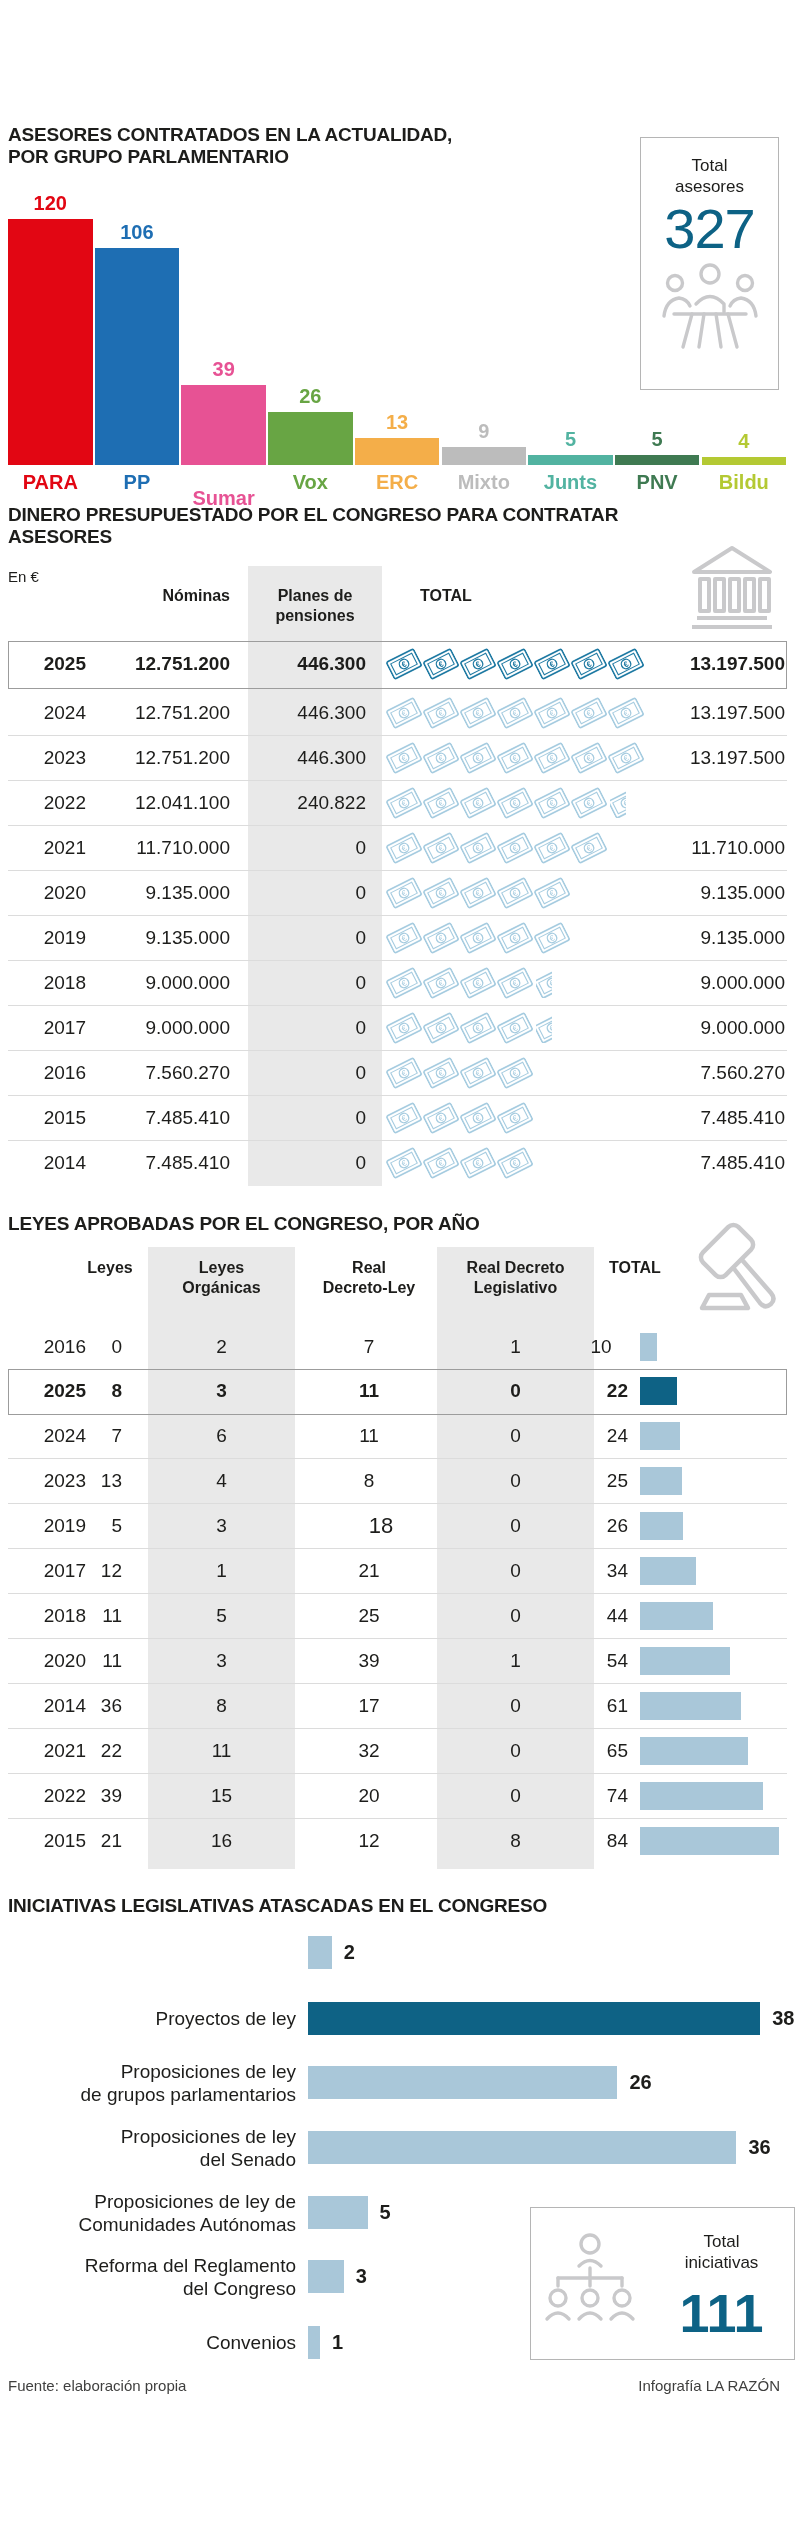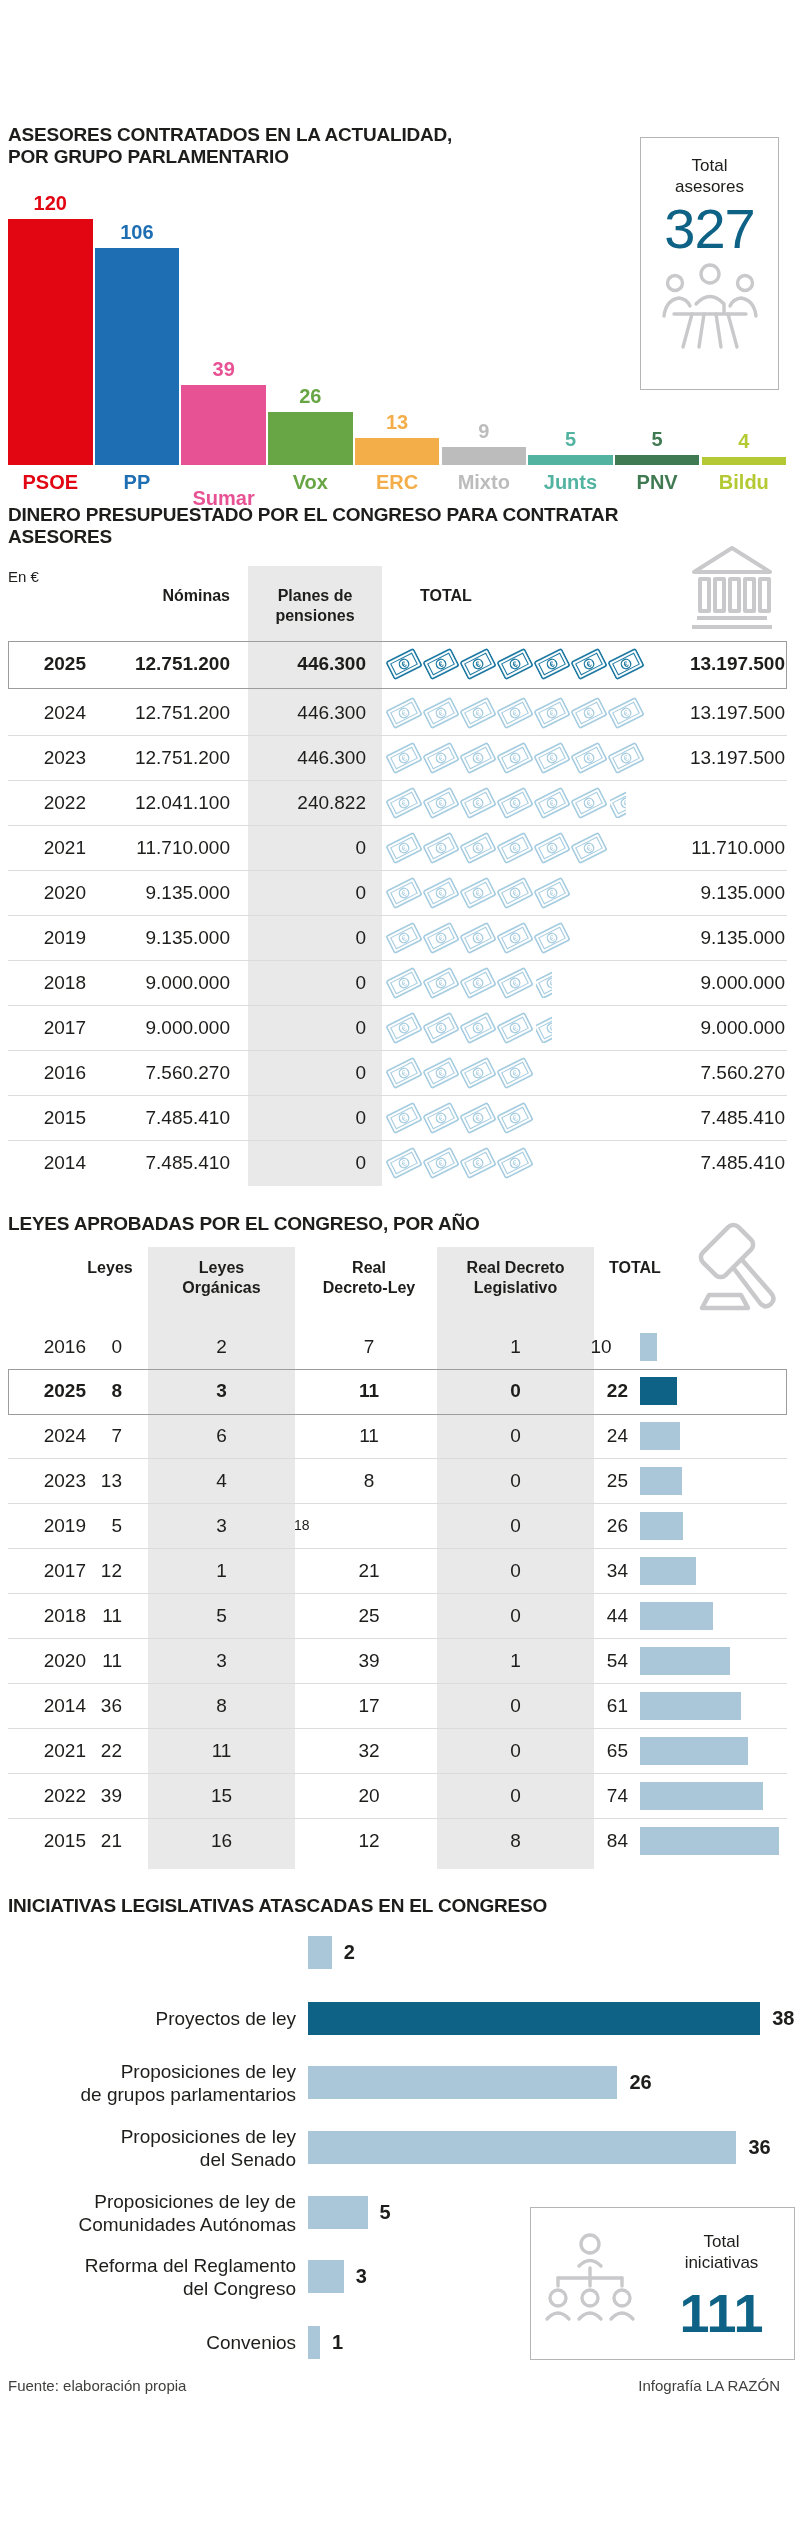--- a/index.html
+++ b/index.html
@@ -126,21 +126,21 @@
 iniciativas</div>
       <div class="big-num" style="text-align:center;font-size:54px;line-height:48px;font-weight:700;margin-top:16px;">111</div>
     </div>
   </div>
 
   <div class="abs foot" style="left:8px;top:2377px;">Fuente: elaboración propia</div>
   <div class="abs foot" style="right:20px;top:2377px;">Infografía LA RAZÓN</div>
 
 <div style="position: absolute; left: 8px; top: 219px; width: 84.5px; height: 246px; background: rgb(226, 6, 19);"></div>
     <div style="position: absolute; left: 4px; top: 192px; width: 92.5px; text-align: center; font-size: 20px; font-weight: 700; color: rgb(226, 6, 19);">120</div>
-    <div style="position: absolute; left: 2px; top: 471px; width: 96.5px; text-align: center; font-size: 20px; font-weight: 700; color: rgb(226, 6, 19);">PSOE</div>
+    <div style="position: absolute; left: 2px; top: 471px; width: 96.5px; text-align: center; font-size: 20px; font-weight: 700; color: rgb(226, 6, 19);">PARA</div>
     <div style="position: absolute; left: 94.7px; top: 247.7px; width: 84.5px; height: 217.3px; background: rgb(30, 110, 179);"></div>
     <div style="position: absolute; left: 90.7px; top: 220.7px; width: 92.5px; text-align: center; font-size: 20px; font-weight: 700; color: rgb(30, 110, 179);">106</div>
     <div style="position: absolute; left: 88.7px; top: 471px; width: 96.5px; text-align: center; font-size: 20px; font-weight: 700; color: rgb(30, 110, 179);">PP</div>
     <div style="position: absolute; left: 181.4px; top: 385.05px; width: 84.5px; height: 79.95px; background: rgb(231, 82, 148);"></div>
     <div style="position: absolute; left: 177.4px; top: 358.05px; width: 92.5px; text-align: center; font-size: 20px; font-weight: 700; color: rgb(231, 82, 148);">39</div>
     <div style="position: absolute; left: 175.4px; top: 471px; width: 96.5px; text-align: center; font-size: 20px; font-weight: 700; color: rgb(231, 82, 148); margin-top: 16px;">Sumar</div>
     <div style="position: absolute; left: 268.1px; top: 411.7px; width: 84.5px; height: 53.3px; background: rgb(104, 165, 68);"></div>
     <div style="position: absolute; left: 264.1px; top: 384.7px; width: 92.5px; text-align: center; font-size: 20px; font-weight: 700; color: rgb(104, 165, 68);">26</div>
     <div style="position: absolute; left: 262.1px; top: 471px; width: 96.5px; text-align: center; font-size: 20px; font-weight: 700; color: rgb(104, 165, 68);">Vox</div>
     <div style="position: absolute; left: 354.8px; top: 438.35px; width: 84.5px; height: 26.65px; background: rgb(244, 174, 73);"></div>
@@ -827,21 +827,21 @@
       <div style="position: absolute; left: 306px; top: 0px; width: 126px; height: 45px; text-align: center; font-size: 19px;">8</div>
       <div style="position: absolute; left: 437px; top: 0px; width: 157px; height: 45px; text-align: center; font-size: 19px;">0</div>
       <div style="position: absolute; left: 574px; top: 0px; width: 54px; height: 45px; text-align: right; font-size: 19px;">25</div>
       <div style="position: absolute; left: 640px; top: 8.5px; width: 41.5px; height: 28px; background: rgb(169, 199, 217);"></div>
     </div>
     <div style="position: absolute; left: 8px; top: 1503px; width: 779px; height: 0px; border-top: 1px solid rgb(220, 220, 220); z-index: 2;"></div>
     <div style="position: absolute; left: 0px; top: 1503px; width: 800px; height: 45px; line-height: 45px; font-weight: 400; z-index: 3;">
       <div style="position: absolute; left: 24px; top: 0px; width: 62px; height: 45px; text-align: right; font-size: 19px;">2019</div>
       <div style="position: absolute; left: 70px; top: 0px; width: 52px; height: 45px; text-align: right; font-size: 19px;">5</div>
       <div style="position: absolute; left: 148px; top: 0px; width: 147px; height: 45px; text-align: center; font-size: 19px;">3</div>
-      <div style="position: absolute; left: 294px; top: 0px; width: 126px; height: 45px; font-size: 14px;">18</div>
+      <div style="position: absolute; left: 318px; top: 0px; width: 126px; height: 45px; text-align: center; font-size: 22px;">18</div>
       <div style="position: absolute; left: 437px; top: 0px; width: 157px; height: 45px; text-align: center; font-size: 19px;">0</div>
       <div style="position: absolute; left: 574px; top: 0px; width: 54px; height: 45px; text-align: right; font-size: 19px;">26</div>
       <div style="position: absolute; left: 640px; top: 8.5px; width: 43.16px; height: 28px; background: rgb(169, 199, 217);"></div>
     </div>
     <div style="position: absolute; left: 8px; top: 1548px; width: 779px; height: 0px; border-top: 1px solid rgb(220, 220, 220); z-index: 2;"></div>
     <div style="position: absolute; left: 0px; top: 1548px; width: 800px; height: 45px; line-height: 45px; font-weight: 400; z-index: 3;">
       <div style="position: absolute; left: 24px; top: 0px; width: 62px; height: 45px; text-align: right; font-size: 19px;">2017</div>
       <div style="position: absolute; left: 70px; top: 0px; width: 52px; height: 45px; text-align: right; font-size: 19px;">12</div>
       <div style="position: absolute; left: 148px; top: 0px; width: 147px; height: 45px; text-align: center; font-size: 19px;">1</div>
       <div style="position: absolute; left: 306px; top: 0px; width: 126px; height: 45px; text-align: center; font-size: 19px;">21</div>

